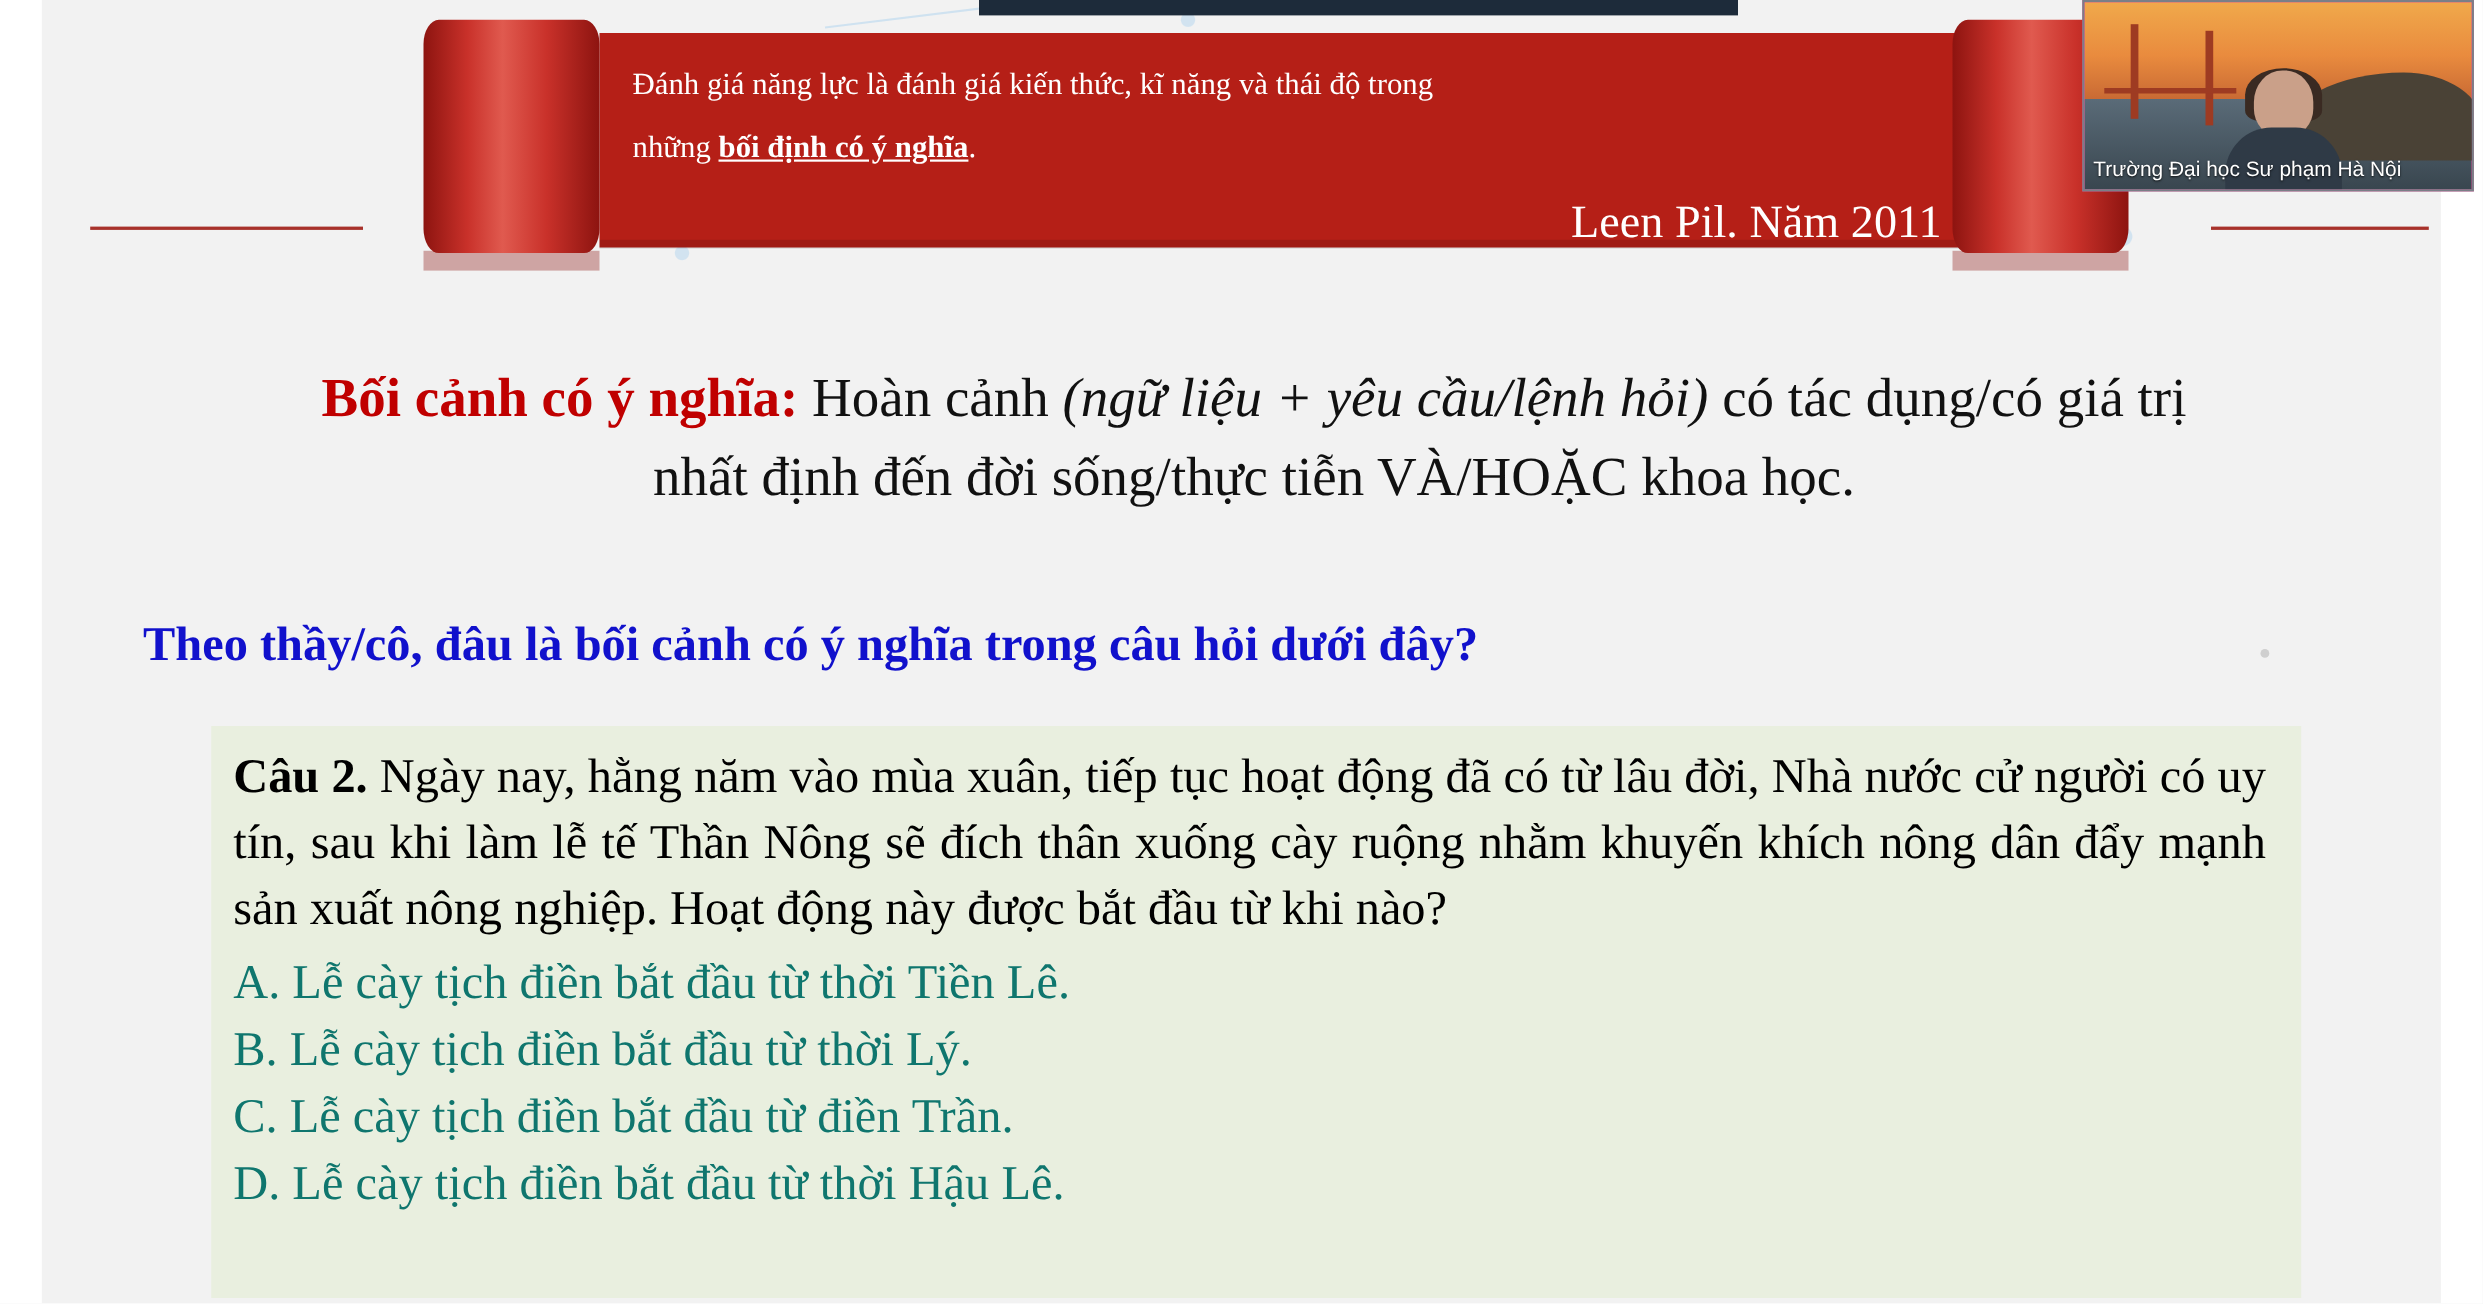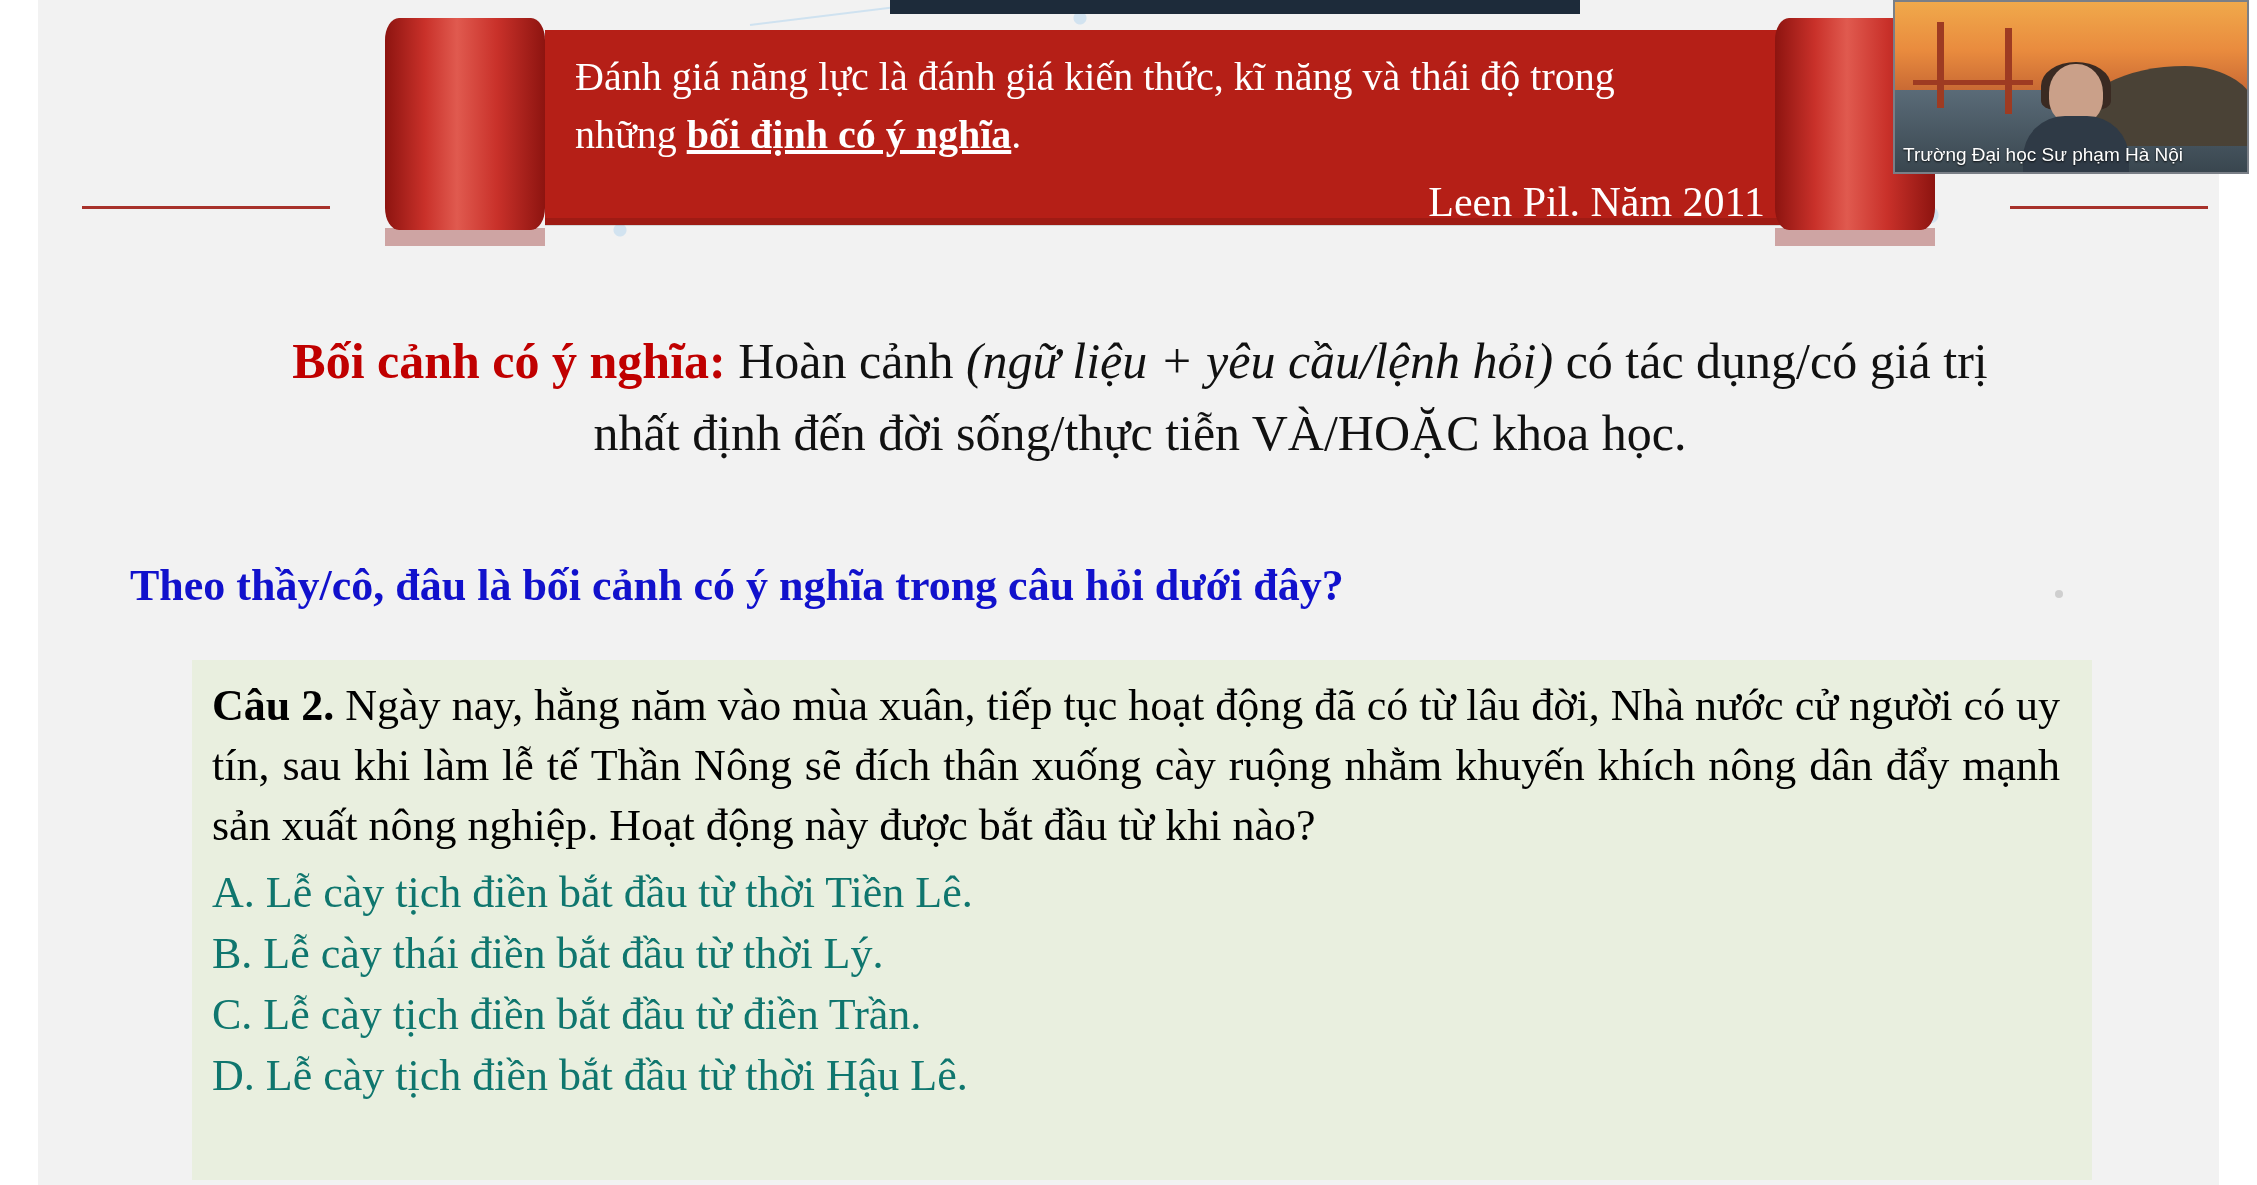--- a/index.html
+++ b/index.html
@@ -99,21 +99,21 @@
   }
   .ribbon-tail.left { left: 65px; }
   .ribbon-tail.right{ left: 1455px; }
 
   .ribbon-text {
     position: absolute;
     left: 255px;
     top: 48px;
     width: 1190px;
     color: #ffffff;
-    font-size: 40px;
+    font-size: 28px;
     line-height: 58px;
   }
   .ribbon-text b {
     font-weight: bold;
     text-decoration: underline;
   }
   .ribbon-source {
     position: absolute;
     left: 255px;
     top: 178px;
@@ -292,21 +292,21 @@
 
   <div id="prompt">Theo thầy/cô, đâu là bối cảnh có ý nghĩa trong câu hỏi dưới đây?</div>
   <div class="stray-dot"></div>
 
   <div id="qbox">
     <p class="stem">
       <b>Câu 2.</b><span> Ngày nay, hằng năm vào mùa xuân, tiếp tục hoạt động đã có từ lâu đời, Nhà nước cử người có uy tín, sau khi làm lễ tế Thần Nông sẽ đích thân xuống cày ruộng nhằm khuyến khích nông dân đẩy mạnh sản xuất nông nghiệp. Hoạt động này được bắt đầu từ khi nào?</span>
     </p>
     <div class="choices">
       <div class="choice">A. Lễ cày tịch điền bắt đầu từ thời Tiền Lê.</div>
-      <div class="choice">B. Lễ cày thái điền bắt đầu từ thời Lý.</div>
+      <div class="choice">B. Lễ cày tịch điền bắt đầu từ thời Lý.</div>
       <div class="choice">C. Lễ cày tịch điền bắt đầu từ điền Trần.</div>
       <div class="choice">D. Lễ cày tịch điền bắt đầu từ thời Hậu Lê.</div>
     </div>
   </div>
 
   <div id="webcam">
     <div class="cam-sky"></div>
     <div class="cam-sea"></div>
     <div class="cam-bridge">
       <div class="tower t1"></div>

